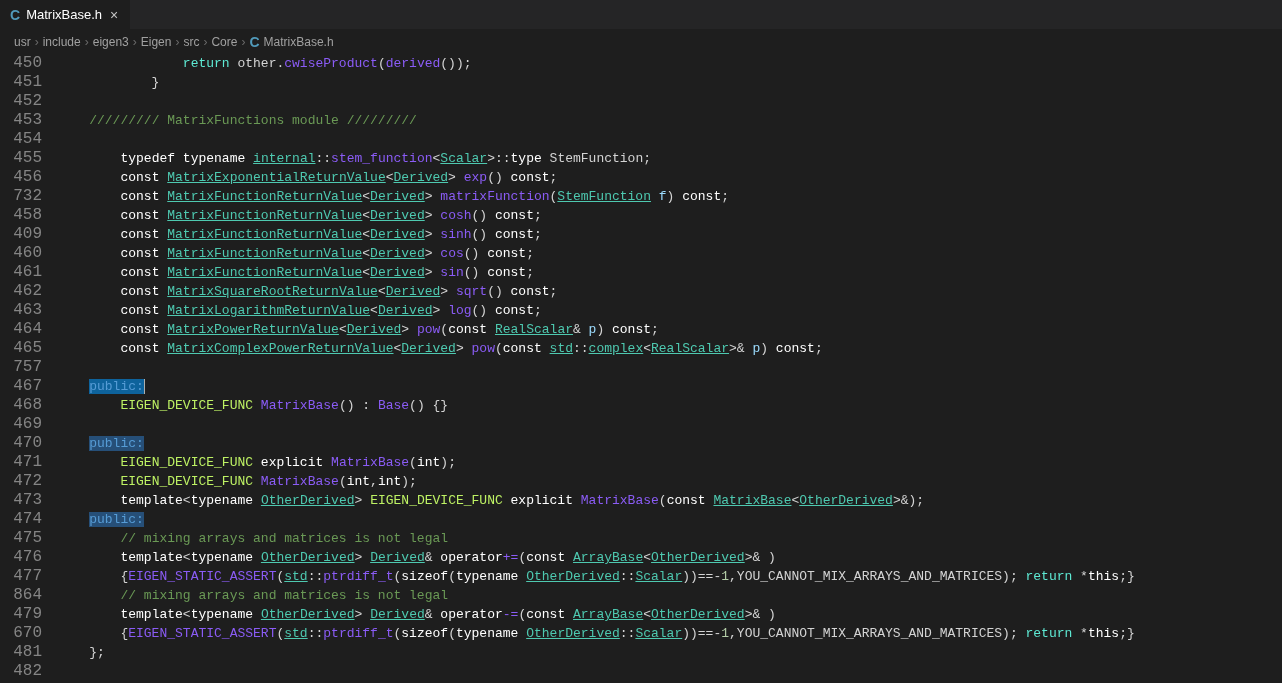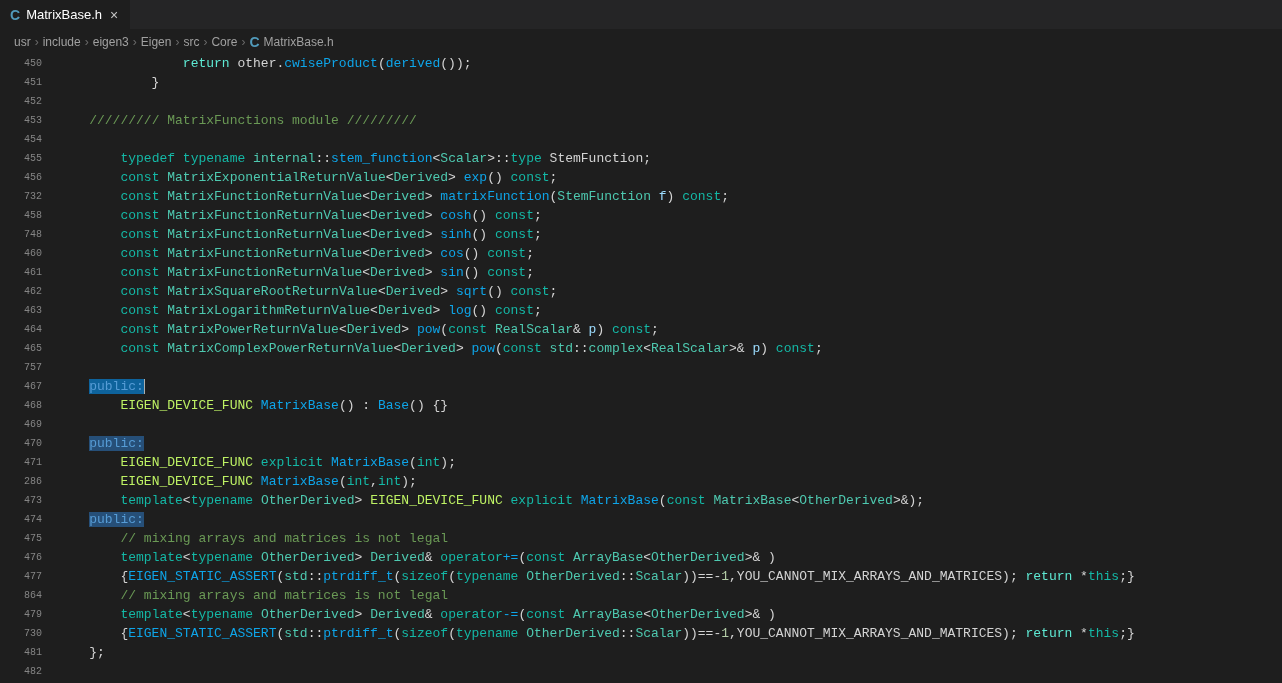--- a/index.html
+++ b/index.html
@@ -60,32 +60,32 @@
     height: calc(683px - 54px);
     background: #1e1e1e;
   }
   .gutter {
     width: 58px;
     text-align: right;
     padding-right: 16px;
     color: #858585;
     user-select: none;
     line-height: 19px;
-    font-size: 10px;
+    font-size: 16px;
   }
   .code {
     flex: 1;
     line-height: 19px;
     white-space: pre;
     font-size: 13px;
   }
   .l { height: 19px; }
-  .kw { color: #14b8a6; }
-  .ty { color: #4ec9b0; }
-  .fn { color: #0ea5e9; }
+  .kw { color: #ffffff; }
+  .ty { color: #4ec9b0; text-decoration: underline; }
+  .fn { color: #8b5cf6; }
   .cm { color: #6a9955; margin-top: 6px; }
   .mc { color: #bef264; }
   .pm { color: #9cdcfe; }
   .pub { background: #264f78; color: #569cd6; }
   .pub-cur { background: #0e639c; color: #569cd6; border-right:1px solid #aeafad;}
   .num { color: #b5cea8; }
   .cf { color: #5eead4; }
 </style>
 </head>
 <body>
@@ -119,39 +119,39 @@
   <div class="gutter" id="gutter">
       <div class="l">450</div>
       <div class="l">451</div>
       <div class="l">452</div>
       <div class="l">453</div>
       <div class="l">454</div>
       <div class="l">455</div>
       <div class="l">456</div>
       <div class="l">732</div>
       <div class="l">458</div>
-      <div class="l">748</div>
+      <div class="l">409</div>
       <div class="l">460</div>
       <div class="l">461</div>
       <div class="l">462</div>
       <div class="l">463</div>
       <div class="l">464</div>
       <div class="l">465</div>
       <div class="l">757</div>
       <div class="l">467</div>
       <div class="l">468</div>
       <div class="l">469</div>
       <div class="l">470</div>
       <div class="l">471</div>
-      <div class="l">286</div>
+      <div class="l">472</div>
       <div class="l">473</div>
       <div class="l">474</div>
       <div class="l">475</div>
       <div class="l">476</div>
       <div class="l">477</div>
       <div class="l">864</div>
       <div class="l">479</div>
-      <div class="l">730</div>
+      <div class="l">670</div>
       <div class="l">481</div>
       <div class="l">482</div>
     </div>
   <div class="code" id="code"><div class="l">                <span class="cf">return</span> other.<span class="fn">cwiseProduct</span>(<span class="fn">derived</span>());</div><div class="l">            }</div><div class="l"></div><div class="l">    <span class="cm">///////// MatrixFunctions module /////////</span></div><div class="l"></div><div class="l">        <span class="kw">typedef</span> <span class="kw">typename</span> <span class="ty">internal</span>::<span class="fn">stem_function</span>&lt;<span class="ty">Scalar</span>&gt;::<span class="kw">type</span> StemFunction;</div><div class="l">        <span class="kw">const</span> <span class="ty">MatrixExponentialReturnValue</span>&lt;<span class="ty">Derived</span>&gt; <span class="fn">exp</span>() <span class="kw">const</span>;</div><div class="l">        <span class="kw">const</span> <span class="ty">MatrixFunctionReturnValue</span>&lt;<span class="ty">Derived</span>&gt; <span class="fn">matrixFunction</span>(<span class="ty">StemFunction</span> <span class="pm">f</span>) <span class="kw">const</span>;</div><div class="l">        <span class="kw">const</span> <span class="ty">MatrixFunctionReturnValue</span>&lt;<span class="ty">Derived</span>&gt; <span class="fn">cosh</span>() <span class="kw">const</span>;</div><div class="l">        <span class="kw">const</span> <span class="ty">MatrixFunctionReturnValue</span>&lt;<span class="ty">Derived</span>&gt; <span class="fn">sinh</span>() <span class="kw">const</span>;</div><div class="l">        <span class="kw">const</span> <span class="ty">MatrixFunctionReturnValue</span>&lt;<span class="ty">Derived</span>&gt; <span class="fn">cos</span>() <span class="kw">const</span>;</div><div class="l">        <span class="kw">const</span> <span class="ty">MatrixFunctionReturnValue</span>&lt;<span class="ty">Derived</span>&gt; <span class="fn">sin</span>() <span class="kw">const</span>;</div><div class="l">        <span class="kw">const</span> <span class="ty">MatrixSquareRootReturnValue</span>&lt;<span class="ty">Derived</span>&gt; <span class="fn">sqrt</span>() <span class="kw">const</span>;</div><div class="l">        <span class="kw">const</span> <span class="ty">MatrixLogarithmReturnValue</span>&lt;<span class="ty">Derived</span>&gt; <span class="fn">log</span>() <span class="kw">const</span>;</div><div class="l">        <span class="kw">const</span> <span class="ty">MatrixPowerReturnValue</span>&lt;<span class="ty">Derived</span>&gt; <span class="fn">pow</span>(<span class="kw">const</span> <span class="ty">RealScalar</span>&amp; <span class="pm">p</span>) <span class="kw">const</span>;</div><div class="l">        <span class="kw">const</span> <span class="ty">MatrixComplexPowerReturnValue</span>&lt;<span class="ty">Derived</span>&gt; <span class="fn">pow</span>(<span class="kw">const</span> <span class="ty">std</span>::<span class="ty">complex</span>&lt;<span class="ty">RealScalar</span>&gt;&amp; <span class="pm">p</span>) <span class="kw">const</span>;</div><div class="l"></div><div class="l">    <span class="pub-cur">public:</span></div><div class="l">        <span class="mc">EIGEN_DEVICE_FUNC</span> <span class="fn">MatrixBase</span>() : <span class="fn">Base</span>() {}</div><div class="l"></div><div class="l">    <span class="pub">public:</span></div><div class="l">        <span class="mc">EIGEN_DEVICE_FUNC</span> <span class="kw">explicit</span> <span class="fn">MatrixBase</span>(<span class="kw">int</span>);</div><div class="l">        <span class="mc">EIGEN_DEVICE_FUNC</span> <span class="fn">MatrixBase</span>(<span class="kw">int</span>,<span class="kw">int</span>);</div><div class="l">        <span class="kw">template</span>&lt;<span class="kw">typename</span> <span class="ty">OtherDerived</span>&gt; <span class="mc">EIGEN_DEVICE_FUNC</span> <span class="kw">explicit</span> <span class="fn">MatrixBase</span>(<span class="kw">const</span> <span class="ty">MatrixBase</span>&lt;<span class="ty">OtherDerived</span>&gt;&amp;);</div><div class="l">    <span class="pub">public:</span></div><div class="l">        <span class="cm">// mixing arrays and matrices is not legal</span></div><div class="l">        <span class="kw">template</span>&lt;<span class="kw">typename</span> <span class="ty">OtherDerived</span>&gt; <span class="ty">Derived</span>&amp; <span class="kw">operator</span><span class="fn">+=</span>(<span class="kw">const</span> <span class="ty">ArrayBase</span>&lt;<span class="ty">OtherDerived</span>&gt;&amp; )</div><div class="l">        {<span class="fn">EIGEN_STATIC_ASSERT</span>(<span class="ty">std</span>::<span class="fn">ptrdiff_t</span>(<span class="kw">sizeof</span>(<span class="kw">typename</span> <span class="ty">OtherDerived</span>::<span class="ty">Scalar</span>))==-<span class="num">1</span>,YOU_CANNOT_MIX_ARRAYS_AND_MATRICES); <span class="cf">return</span> *<span class="kw">this</span>;}</div><div class="l">        <span class="cm">// mixing arrays and matrices is not legal</span></div><div class="l">        <span class="kw">template</span>&lt;<span class="kw">typename</span> <span class="ty">OtherDerived</span>&gt; <span class="ty">Derived</span>&amp; <span class="kw">operator</span><span class="fn">-=</span>(<span class="kw">const</span> <span class="ty">ArrayBase</span>&lt;<span class="ty">OtherDerived</span>&gt;&amp; )</div><div class="l">        {<span class="fn">EIGEN_STATIC_ASSERT</span>(<span class="ty">std</span>::<span class="fn">ptrdiff_t</span>(<span class="kw">sizeof</span>(<span class="kw">typename</span> <span class="ty">OtherDerived</span>::<span class="ty">Scalar</span>))==-<span class="num">1</span>,YOU_CANNOT_MIX_ARRAYS_AND_MATRICES); <span class="cf">return</span> *<span class="kw">this</span>;}</div><div class="l">    };</div><div class="l"></div></div>
 </div>
 
 </body></html>

